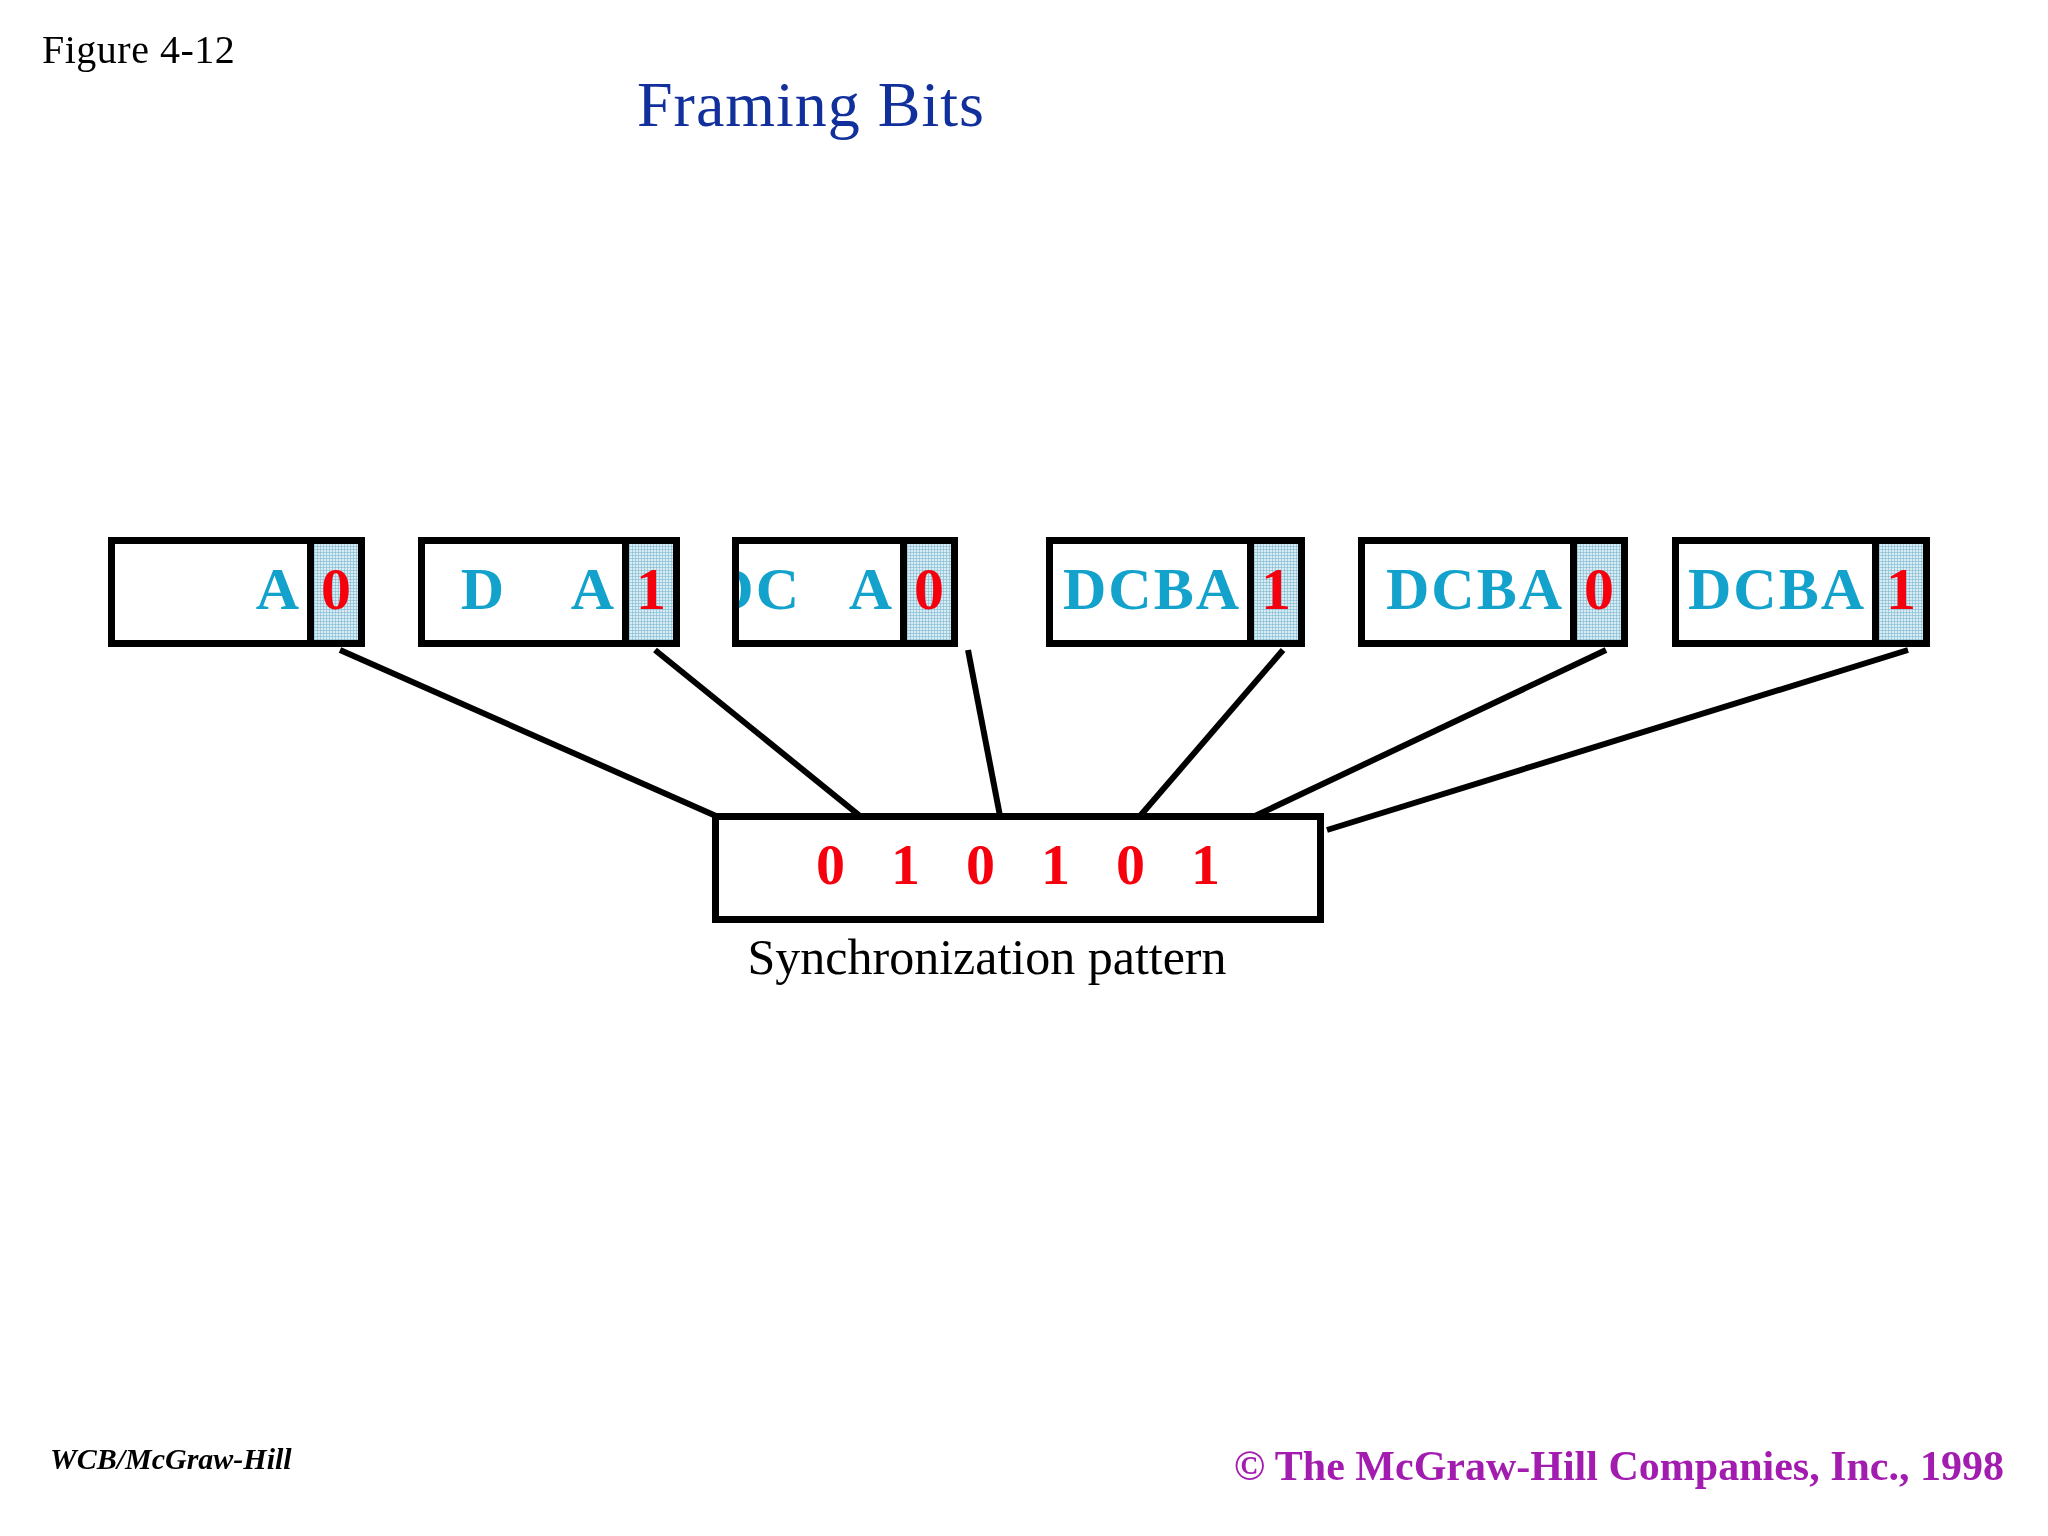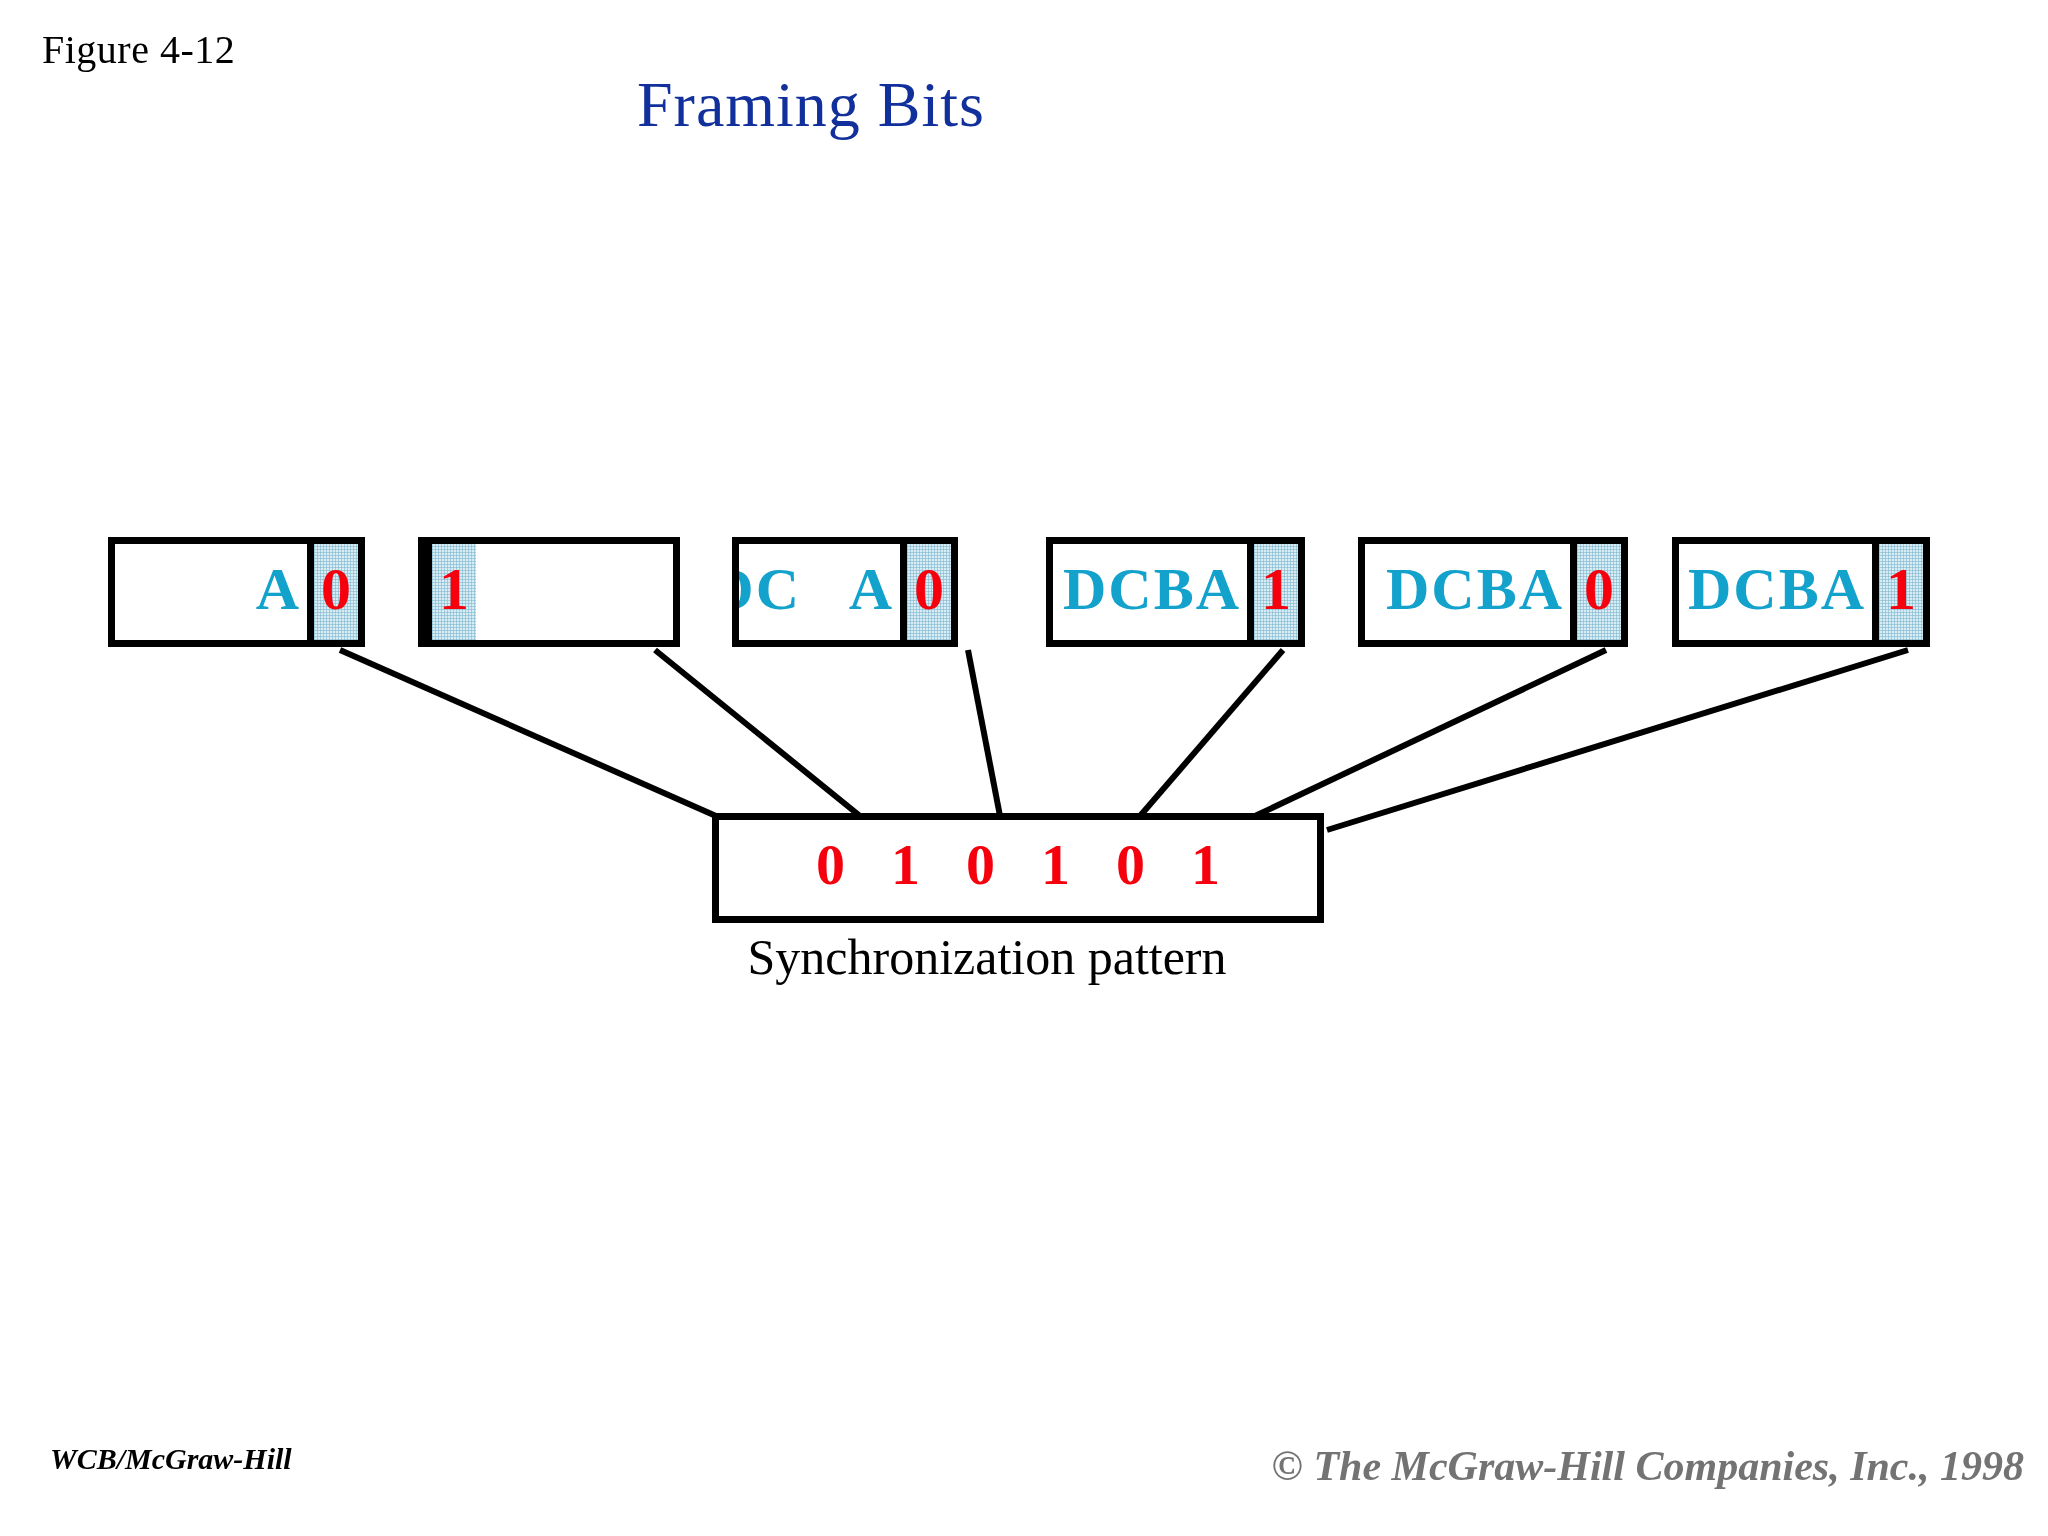--- a/index.html
+++ b/index.html
@@ -163,27 +163,26 @@
     top: 1442px;
     font-family: "Liberation Serif", "DejaVu Serif", serif;
     font-style: italic;
     font-weight: bold;
     font-size: 30px;
     color: #000000;
     white-space: nowrap;
   }
   #footer-right {
     position: absolute;
-    right: 24px;
+    right: 44px;
     top: 1442px;
     font-family: "Liberation Serif", "DejaVu Serif", serif;
-    font-style: italic;
     font-weight: bold;
     font-size: 42px;
-    color: #737373;
+    color: #a21caf;
     white-space: nowrap;
   }
 </style>
 </head>
 <body>
 
 <div id="figure-label">Figure 4-12</div>
 
 <div id="page-title"><span>Framing Bits</span></div>
 
@@ -201,20 +200,23 @@
   <div id="frames-root">
       <div class="frame-box" style="left: 108px; top: 537px; width: 257px; height: 110px;">
         <div class="frame-payload">
           <span class="payload-text">A</span>
         </div>
         <div class="frame-bit">
           <span class="bit-text">0</span>
         </div>
       </div>
       <div class="frame-box" style="left: 418px; top: 537px; width: 262px; height: 110px;">
+        <div class="frame-payload">
+          <span class="payload-text">D    A</span>
+        </div>
         <div class="frame-bit">
           <span class="bit-text">1</span>
         </div>
       </div>
       <div class="frame-box" style="left: 732px; top: 537px; width: 226px; height: 110px;">
         <div class="frame-payload">
           <span class="payload-text">DC   A</span>
         </div>
         <div class="frame-bit">
           <span class="bit-text">0</span>

